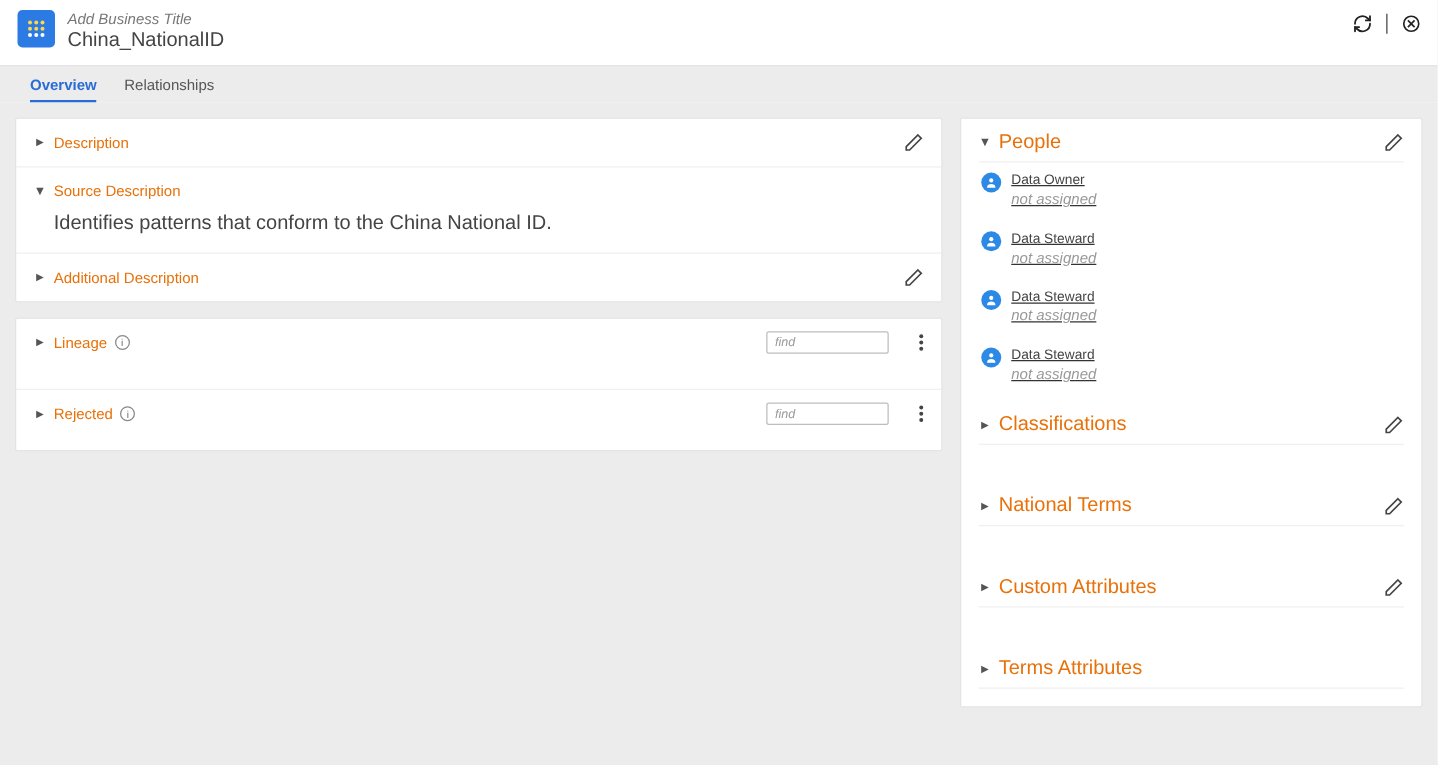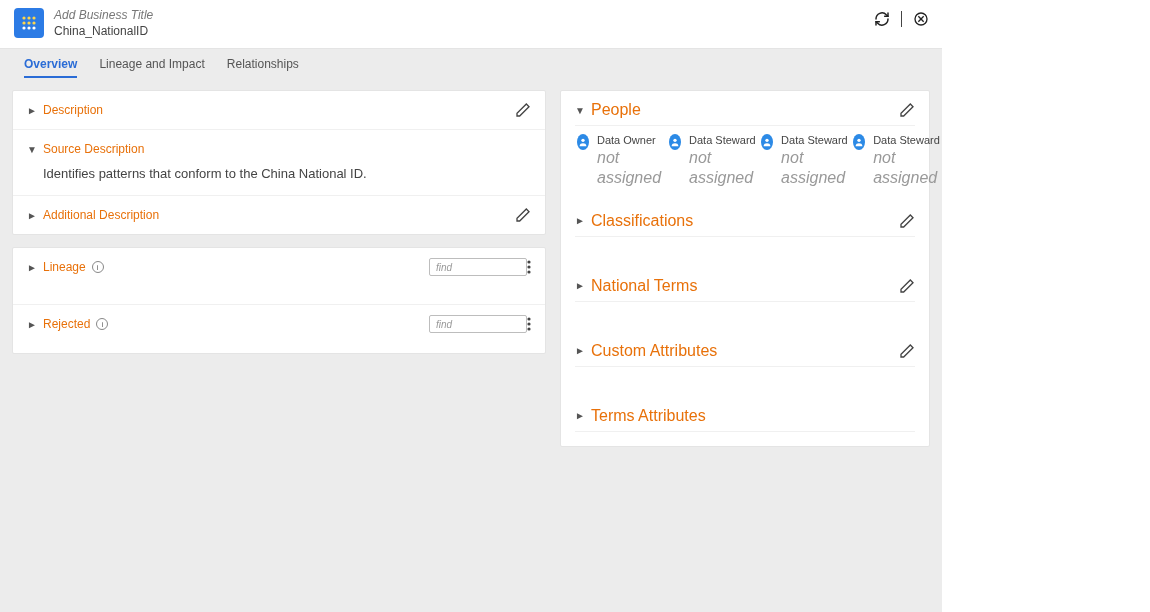--- a/index.html
+++ b/index.html
@@ -19,39 +19,39 @@
   * { box-sizing: border-box; }
   body {
     margin: 0;
     width: 1150px;
     height: 612px;
     font-family: Arial, Helvetica, sans-serif;
     font-size: 12px;
     color: var(--text);
     background: var(--header-bg);
   }
-  .app { width: 942px; height: 612px; display: flex; flex-direction: column; }
+  .app { width: 1150px; height: 612px; display: flex; flex-direction: column; }
   
   .header {
     display: flex;
     align-items: flex-start;
     padding: 8px 12px 10px 14px;
     background: var(--header-bg);
   }
   .hdr-icon {
     width: 30px; height: 30px;
     border-radius: 4px;
     background: #2c7be5;
     display: flex; align-items: center; justify-content: center;
     margin-right: 10px;
   }
   .hdr-icon svg { display: block; }
   .hdr-titles { display: flex; flex-direction: column; gap: 2px; }
   .hdr-add { color: #777; font-style: italic; font-size: 12px; }
-  .hdr-name { color: #444; font-size: 12px; }
+  .hdr-name { color: #444; font-size: 16px; }
   .hdr-spacer { flex: 1; }
   .hdr-actions { display: flex; align-items: center; gap: 10px; padding-top: 2px; }
   .hdr-sep { width: 1px; height: 16px; background: #444; }
   .icon-btn { width: 18px; height: 18px; display: flex; align-items: center; justify-content: center; color: #222; cursor: pointer; }
   .icon-btn svg { display: block; }
   
   .tabs {
     display: flex;
     gap: 22px;
     padding: 0 24px;
@@ -122,44 +122,44 @@
   .find-input {
     width: 98px;
     height: 18px;
     border: 1px solid #bdbdbd;
     border-radius: 2px;
     font-size: 10px;
     font-style: italic;
     color: #888;
     padding: 0 6px;
     background: var(--placeholder-bg);
-    margin-right: 0;
+    margin-right: 24px;
   }
   .sec-body {
     padding: 6px 0 6px 16px;
-    font-size: 13px;
+    font-size: 16px;
     color: #444;
   }
   
   .rightcol .panel { padding: 0; }
   .r-section { padding: 10px 14px 4px 14px; border-bottom: none; }
   .r-sec-head { display: flex; align-items: center; min-height: 22px; border-bottom: 1px solid #f0f0f0; padding-bottom: 6px; }
   .r-sec-head.noline { border-bottom: none; }
   .r-title { color: var(--accent); font-size: 16px; }
-  .people-list { padding: 8px 0 10px 2px; display: flex; flex-direction: row; gap: 4px; }
+  .people-list { padding: 8px 0 10px 2px; display: flex; flex-direction: column; gap: 18px; text-decoration: underline; }
   .person-row { display: flex; align-items: flex-start; gap: 8px; }
   .avatar {
     width: 16px; height: 16px; border-radius: 50%;
     background: var(--icon-blue);
     display: flex; align-items: center; justify-content: center;
   }
   .avatar svg { display:block; }
   .person-text { display: flex; flex-direction: column; line-height: 1.25; }
   .person-role { color: #444; font-size: 11px; }
-  .person-status { color: var(--muted-italic); font-style: italic; font-size: 16px; }
+  .person-status { color: var(--muted-italic); font-style: italic; font-size: 12px; }
   .r-spacer { height: 26px; }
   .kebab svg { display:block; }
   input::placeholder { color:#999; font-style: italic; }
 </style>
 </head>
 <body>
 
 <div class="app">
 
   <div class="header">
@@ -200,21 +200,20 @@
           <circle cx="12" cy="12" r="9"></circle>
           <line x1="8" y1="8" x2="16" y2="16"></line>
           <line x1="16" y1="8" x2="8" y2="16"></line>
         </svg>
       </div>
     </div>
   </div>
 
   <div class="tabs">
     <div class="tab active">Overview</div>
-    <div class="tab">Lineage and Impact</div>
     <div class="tab">Relationships</div>
   </div>
 
   <div class="body">
 
     <div class="leftcol">
 
       <div class="panel">
         <div class="section">
           <div class="sec-head">

